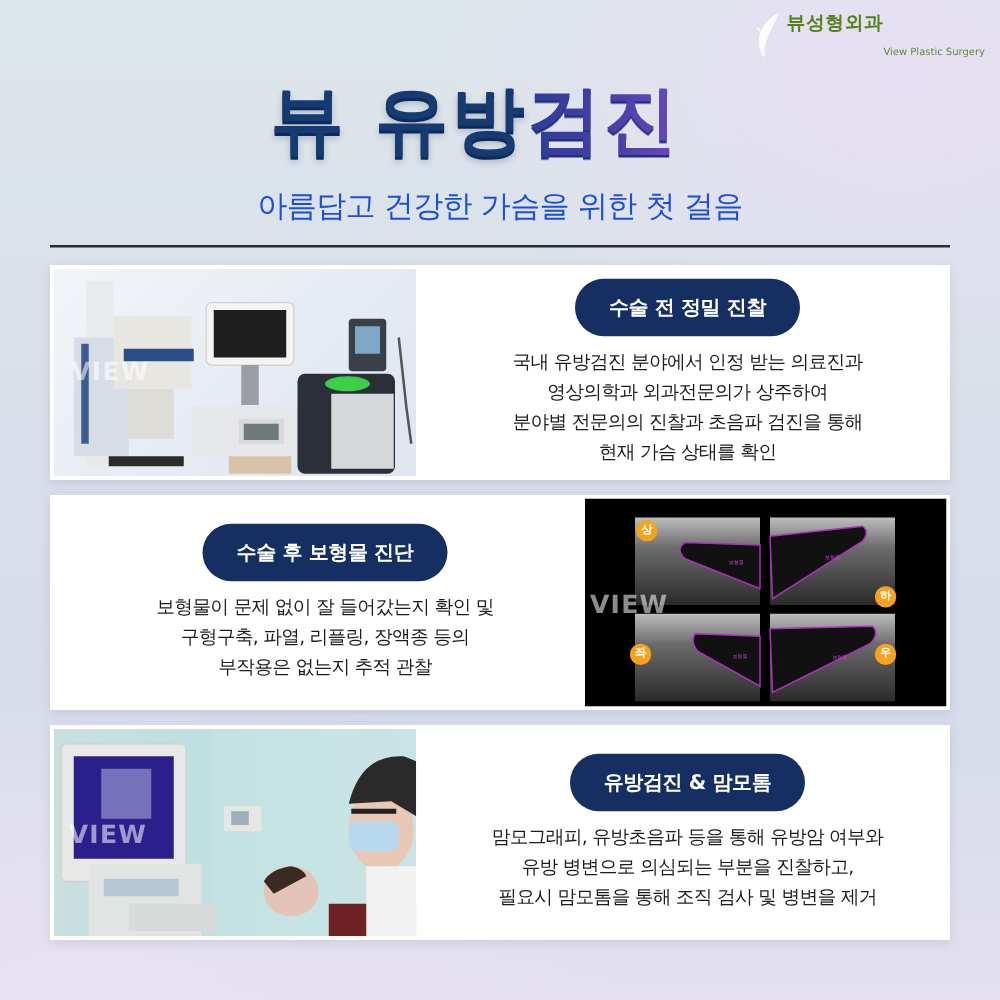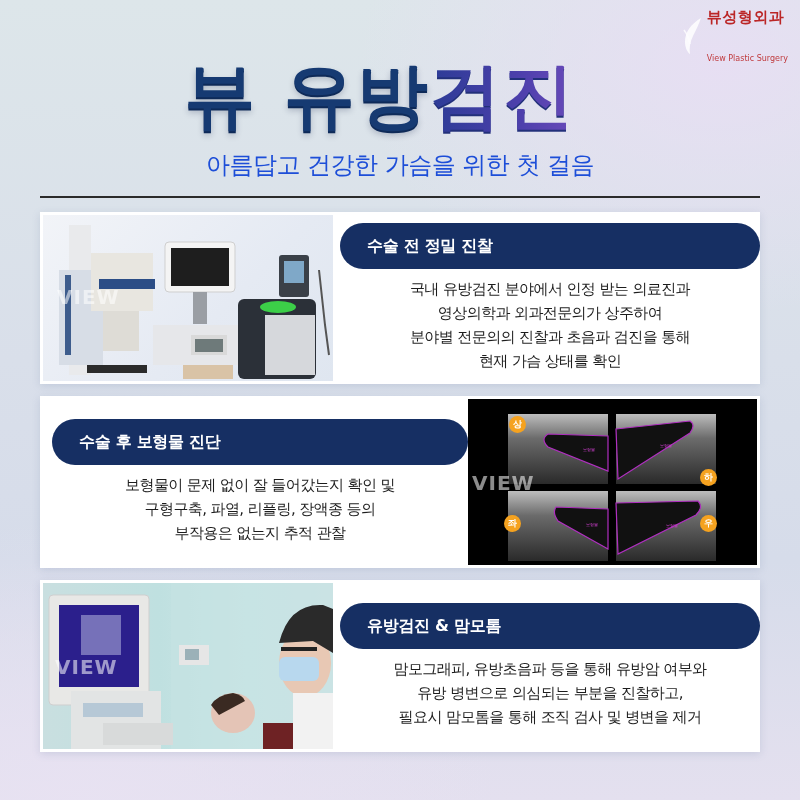--- a/index.html
+++ b/index.html
@@ -9,28 +9,28 @@
     font-family: "DejaVu Sans", "Liberation Sans", sans-serif;
     background:
       radial-gradient(ellipse 520px 360px at 90% 8%, rgba(232,222,244,0.9), rgba(232,222,244,0) 70%),
       radial-gradient(ellipse 600px 400px at 10% 100%, rgba(232,226,242,0.9), rgba(232,226,242,0) 70%),
       linear-gradient(180deg, #dde6ea 0%, #d9dfea 45%, #d6dcea 70%, #e4e0ef 100%);
   }
 
   
   .logo { position: absolute; top: 8px; right: 12px; display: flex; align-items: center; gap: 4px; opacity: 0.95; }
   .logo-mark { width: 22px; height: 40px; }
-  .logo-text { display: flex; flex-direction: column; align-items: flex-start; color: #b91c1c; }
+  .logo-text { display: flex; flex-direction: row; align-items: flex-start; color: #4d7c0f; }
   .logo-kr { font-size: 15px; font-weight: bold; letter-spacing: 0.5px; line-height: 18px; }
   .logo-en { font-size: 8px; line-height: 10px; opacity: 0.9; margin-top: 28px; }
 
   
   .main-title {
     position: absolute; top: 58px; left: 0; width: 760px; text-align: center;
-    font-family: "DejaVu Sans", sans-serif; font-weight: bold; font-size: 71px; line-height: 76px;
+    font-family: "DejaVu Sans", sans-serif; font-weight: bold; font-size: 59px; line-height: 76px;
     letter-spacing: 2px;
   }
   .title-a {
     color: #163a72;
     text-shadow: 0 2px 0 #0e2a58, 0 4px 6px rgba(20,30,70,0.25);
   }
   .title-b {
     background: linear-gradient(90deg, #2c3c96 0%, #4c3fab 60%, #6a4aba 100%);
     -webkit-background-clip: text; background-clip: text; color: transparent;
     filter: drop-shadow(0 2px 0 #22307a);
@@ -49,21 +49,21 @@
   }
   .card-1 { top: 212px; height: 172px; }
   .card-2 { top: 396px; height: 172px; }
   .card-3 { top: 580px; height: 172px; }
 
   .photo { position: absolute; top: 3px; bottom: 3px; overflow: hidden; }
   .card-1 .photo { left: 3px; width: 290px; }
   .card-3 .photo { left: 3px; width: 290px; }
   .card-2 .photo { left: 428px; width: 289px; }
 
-  .text-col { position: absolute; top: 0; bottom: 0; display: flex; flex-direction: column; justify-content: center; }
+  .text-col { position: absolute; top: 0; bottom: 0; display: flex; flex-direction: column; align-items: center; justify-content: center; }
   .card-1 .text-col, .card-3 .text-col { left: 300px; right: 0; }
   .card-2 .text-col { left: 0; width: 428px; padding-left: 12px; }
 
   .pill {
     background: #162f63; color: #ffffff; font-weight: bold; font-size: 16px;
     height: 46px; line-height: 46px; padding: 0 27px; border-radius: 23px;
     letter-spacing: -0.3px; margin-bottom: 8px; cursor: pointer;
   }
   .desc { text-align: center; color: #1d1d1d; font-size: 15px; line-height: 24px; letter-spacing: -0.6px; }
 

